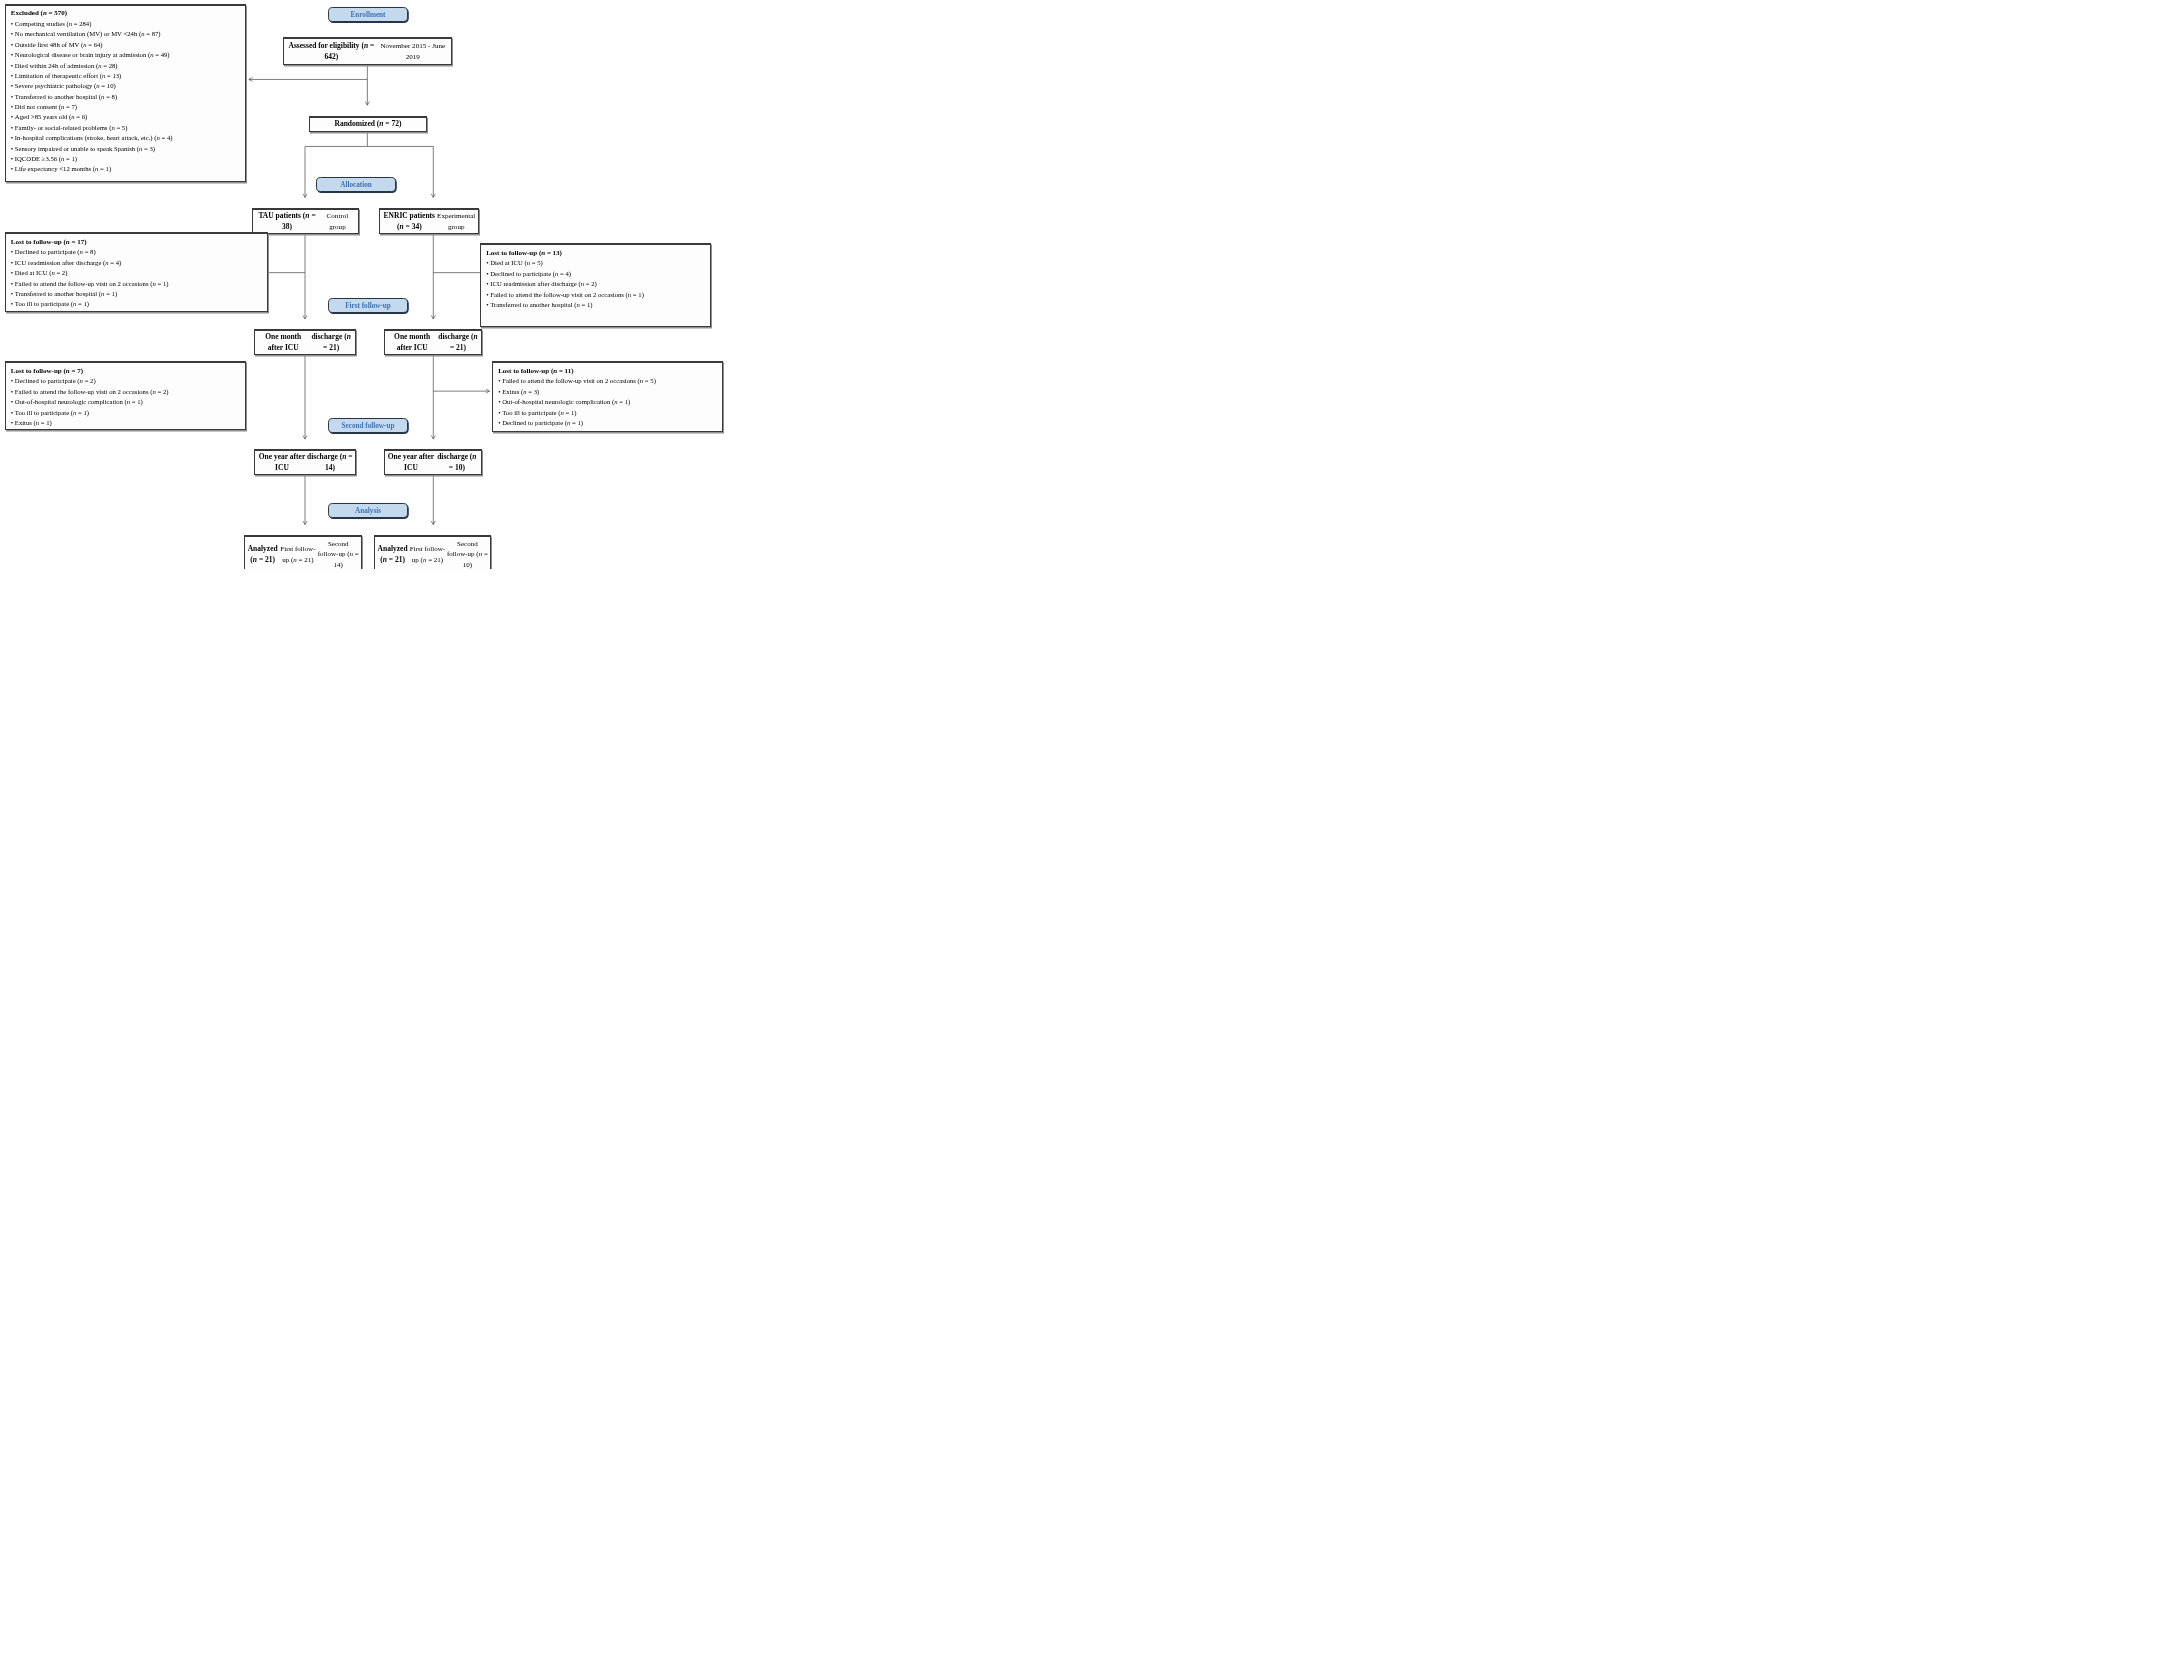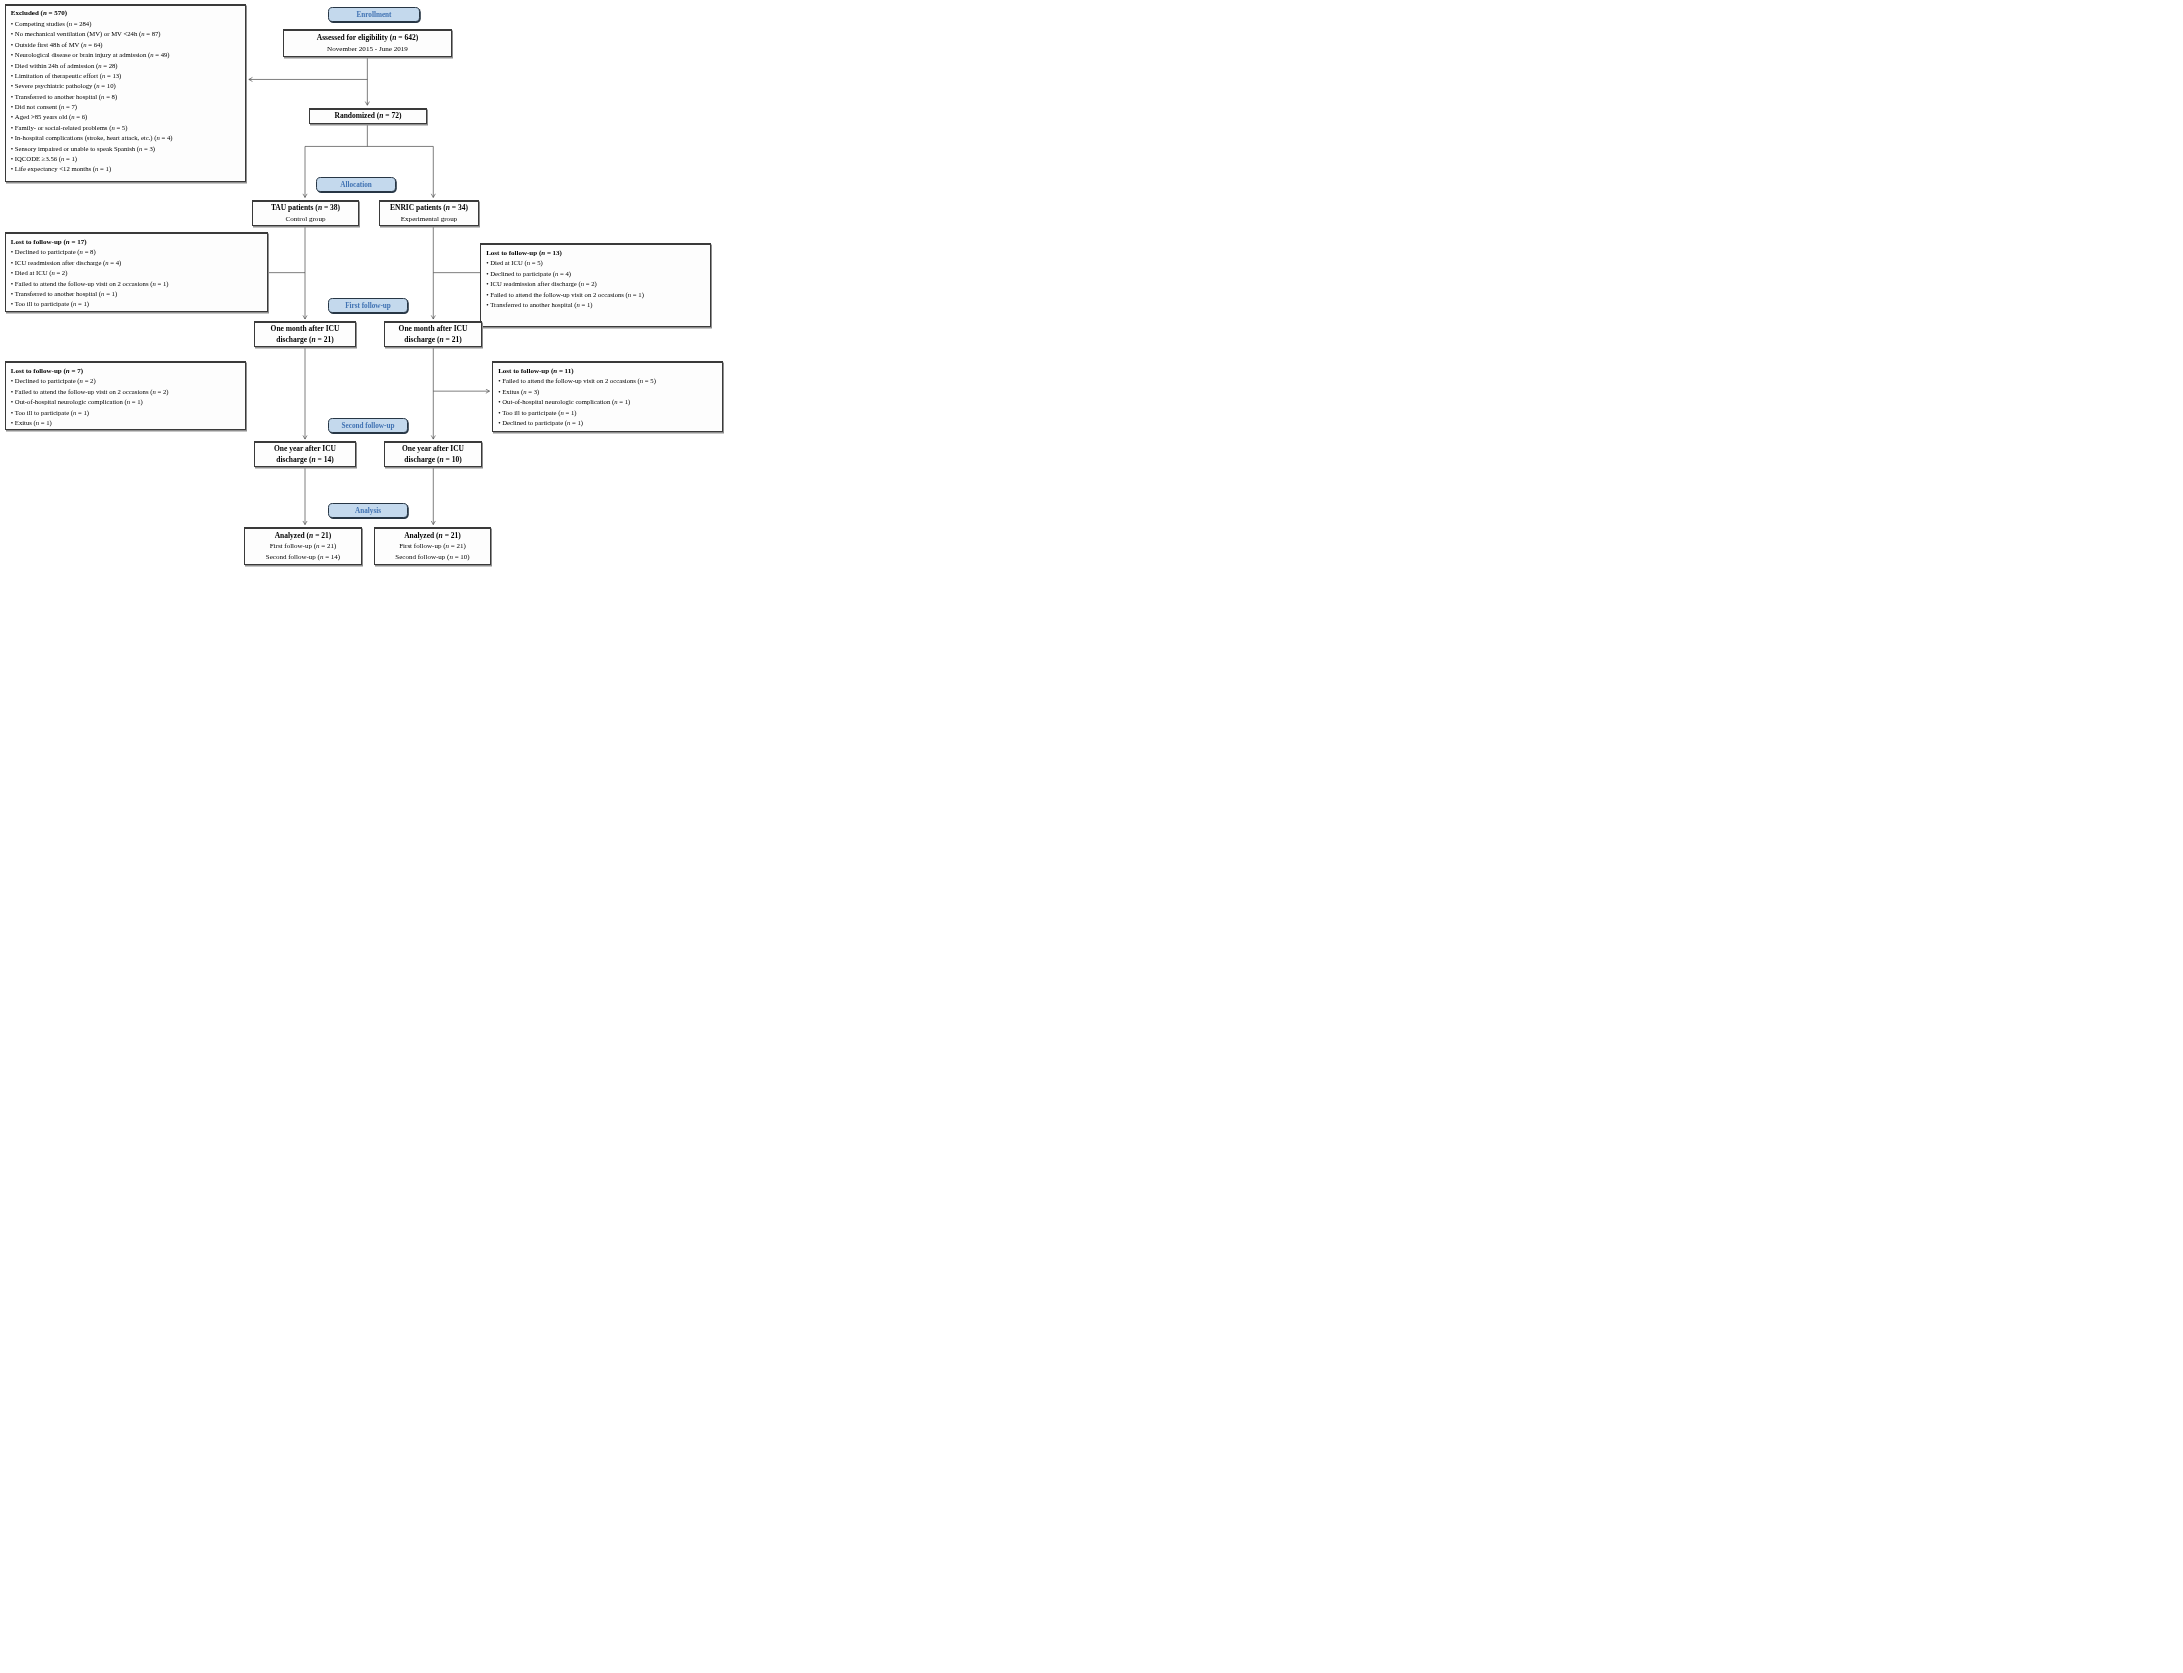--- a/index.html
+++ b/index.html
@@ -20,37 +20,37 @@
     position:absolute; z-index:2; background:#fdfdfd;
     border:1px solid var(--box_border); border-top-width:2.1px;
     box-shadow:1px 1.5px 0 var(--shadow);
   }
   .listbox{padding:2.6px 4.1px 2.1px 5.2px; text-align:left;}
   .listbox .bx-title{font-weight:bold; font-size:7px; line-height:1.55;}
   .listbox ul{list-style:none;}
   .listbox li{font-size:6.7px; line-height:1.55;}
   .listbox li::before{content:"\2022\a0"; }
   .cbox{
-    display:flex; flex-direction:column; justify-content:center; align-items:center;
-    text-align:center; padding:1px 2.1px;
+    display:flex; flex-direction:row; justify-content:center; align-items:center;
+    text-align:center; padding:1px 2.1px;margin-top:8px;
   }
   .cbox .bx-title{font-weight:bold; font-size:7.5px; line-height:1.45;}
   .cbox .bx-sub{font-size:7.1px; line-height:1.45;}
   .badge{
     position:absolute; z-index:3;
     background:var(--badge_fill);
     border:1px solid var(--badge_border); border-radius:4.6px;
     box-shadow:0.8px 1px 0 var(--badge_border);
     display:flex; align-items:center; justify-content:center;
     color:var(--badge_text); font-weight:bold; font-size:7.2px;
   }
   i{font-style:italic;}
 
   
-  #badge-enrollment{left:328px; top:7.2px;  width:92px; height:15px;}
+  #badge-enrollment{left:328px; top:7.2px;  width:80px; height:15px;}
   #badge-allocation{left:316px; top:177px; width:80px; height:15px;}
   #badge-first-followup{left:328px; top:298px; width:80px; height:15px;}
   #badge-second-followup{left:328px; top:418px; width:80px; height:15px;}
   #badge-analysis{left:328px; top:503px; width:80px; height:15px;}
 
   #box-excluded   {left:4.6px;   top:3.6px;    width:241px; height:178px;}
   #box-assessed   {left:283px; top:29px;   width:169px; height:28px;}
   #box-randomized {left:309px; top:108px;  width:118px; height:16px;}
   #box-tau        {left:252px; top:200px;  width:107px; height:26px;}
   #box-enric      {left:379px; top:200px;  width:100px; height:26px;}

